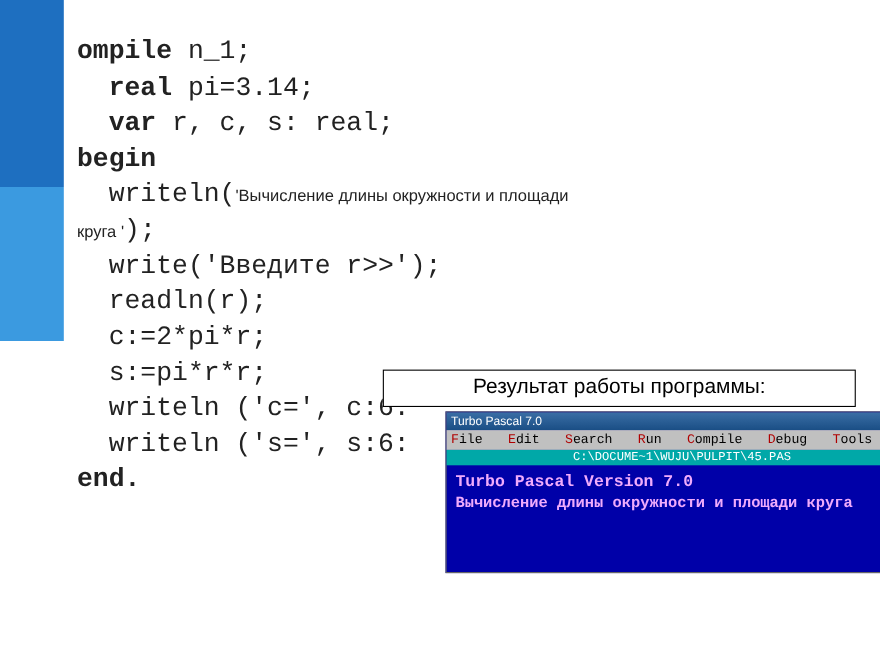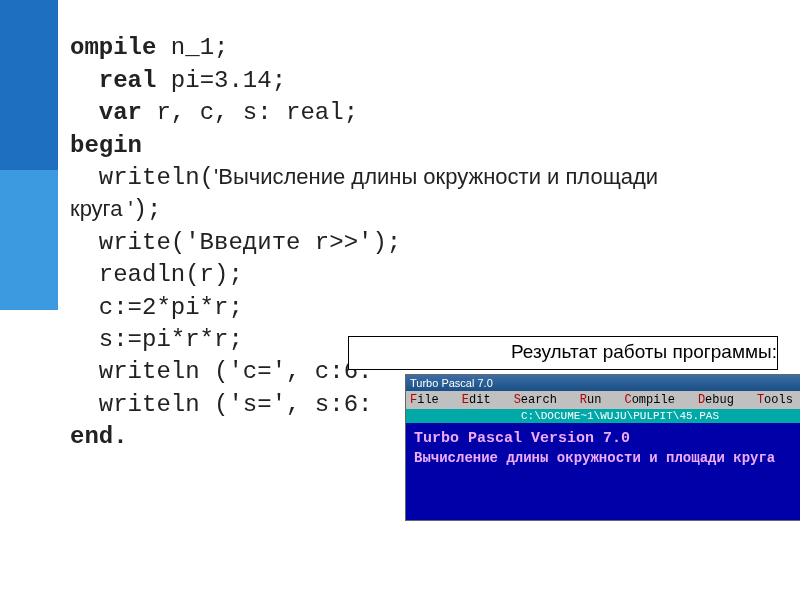--- a/index.html
+++ b/index.html
@@ -37,32 +37,32 @@
     font-family: Verdana, Arial, sans-serif;
   }
   .code {
     font-family: "Courier New", monospace;
     font-size: 24px;
     color: #222;
     line-height: 1.35;
     white-space: pre;
   }
   .kw { font-weight: bold; }
-  .narrow { font-family: Arial, sans-serif; font-size: 22px; }
+  .narrow { font-family: Arial, sans-serif; font-size: 15px; }
   .result-panel {
     position: absolute;
     left: 348px;
     top: 336px;
     width: 430px;
     border: 1px solid #000;
     background: #fff;
     box-sizing: border-box;
   }
   .result-label {
-    text-align: right;
+    text-align: center;
     font-family: Arial, sans-serif;
     font-size: 19px;
     padding: 4px 0 6px 0;
   }
   .turbo {
     position: absolute;
     left: 360px;
     top: 374px;
     width: 430px;
     height: 147px;

